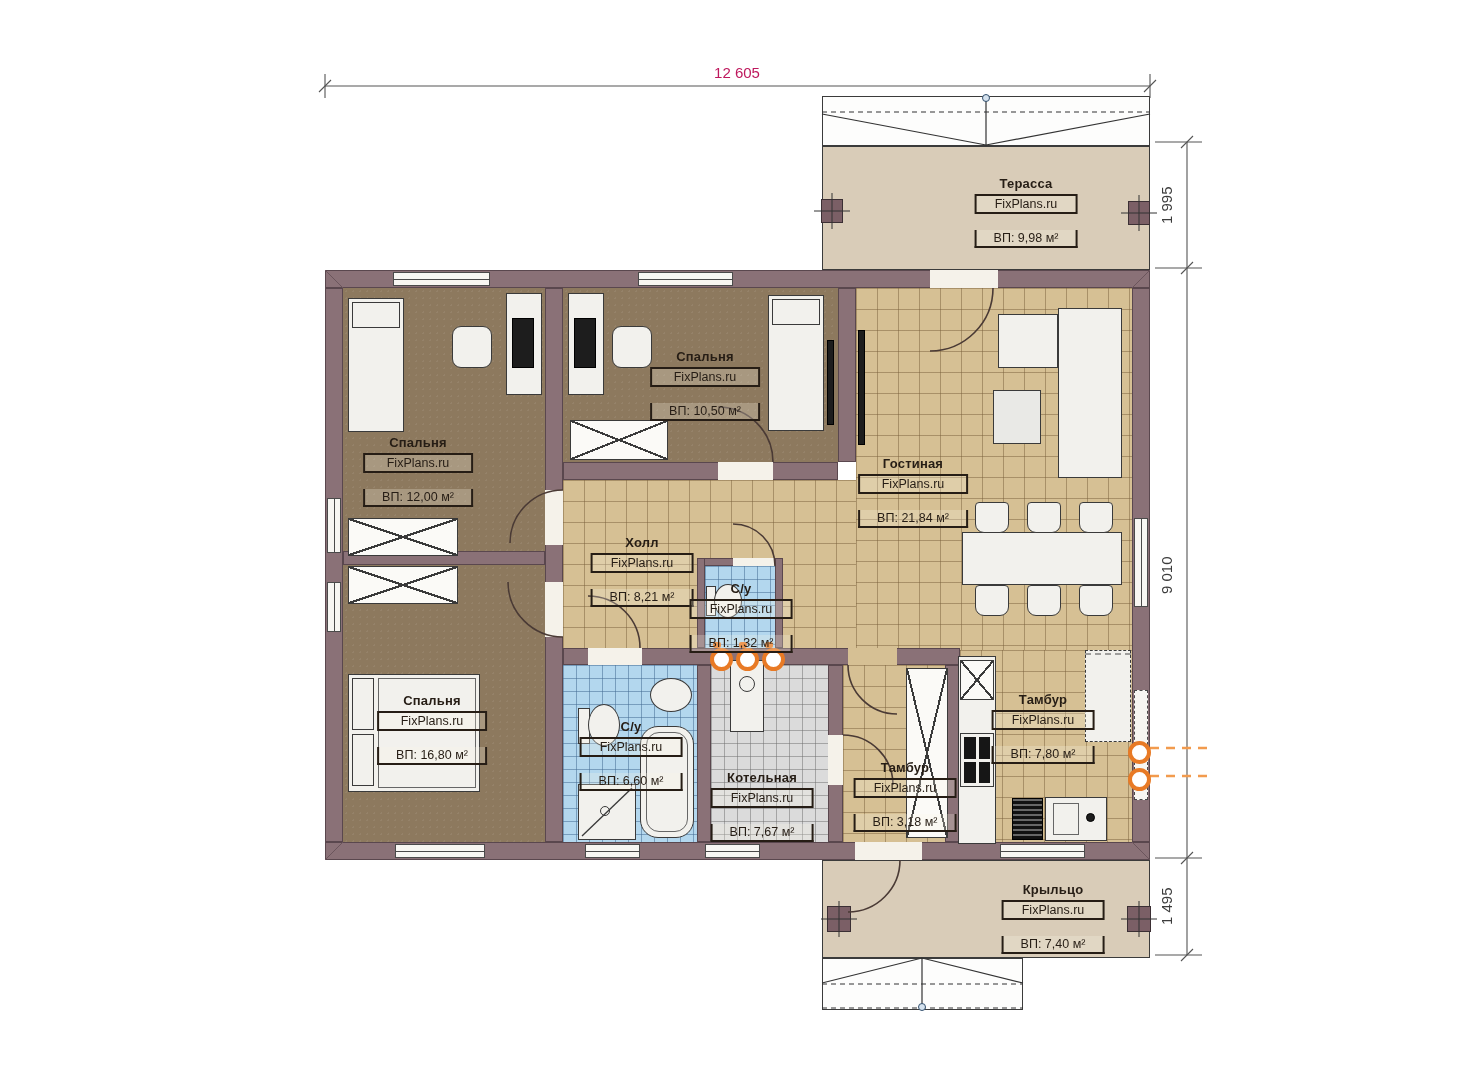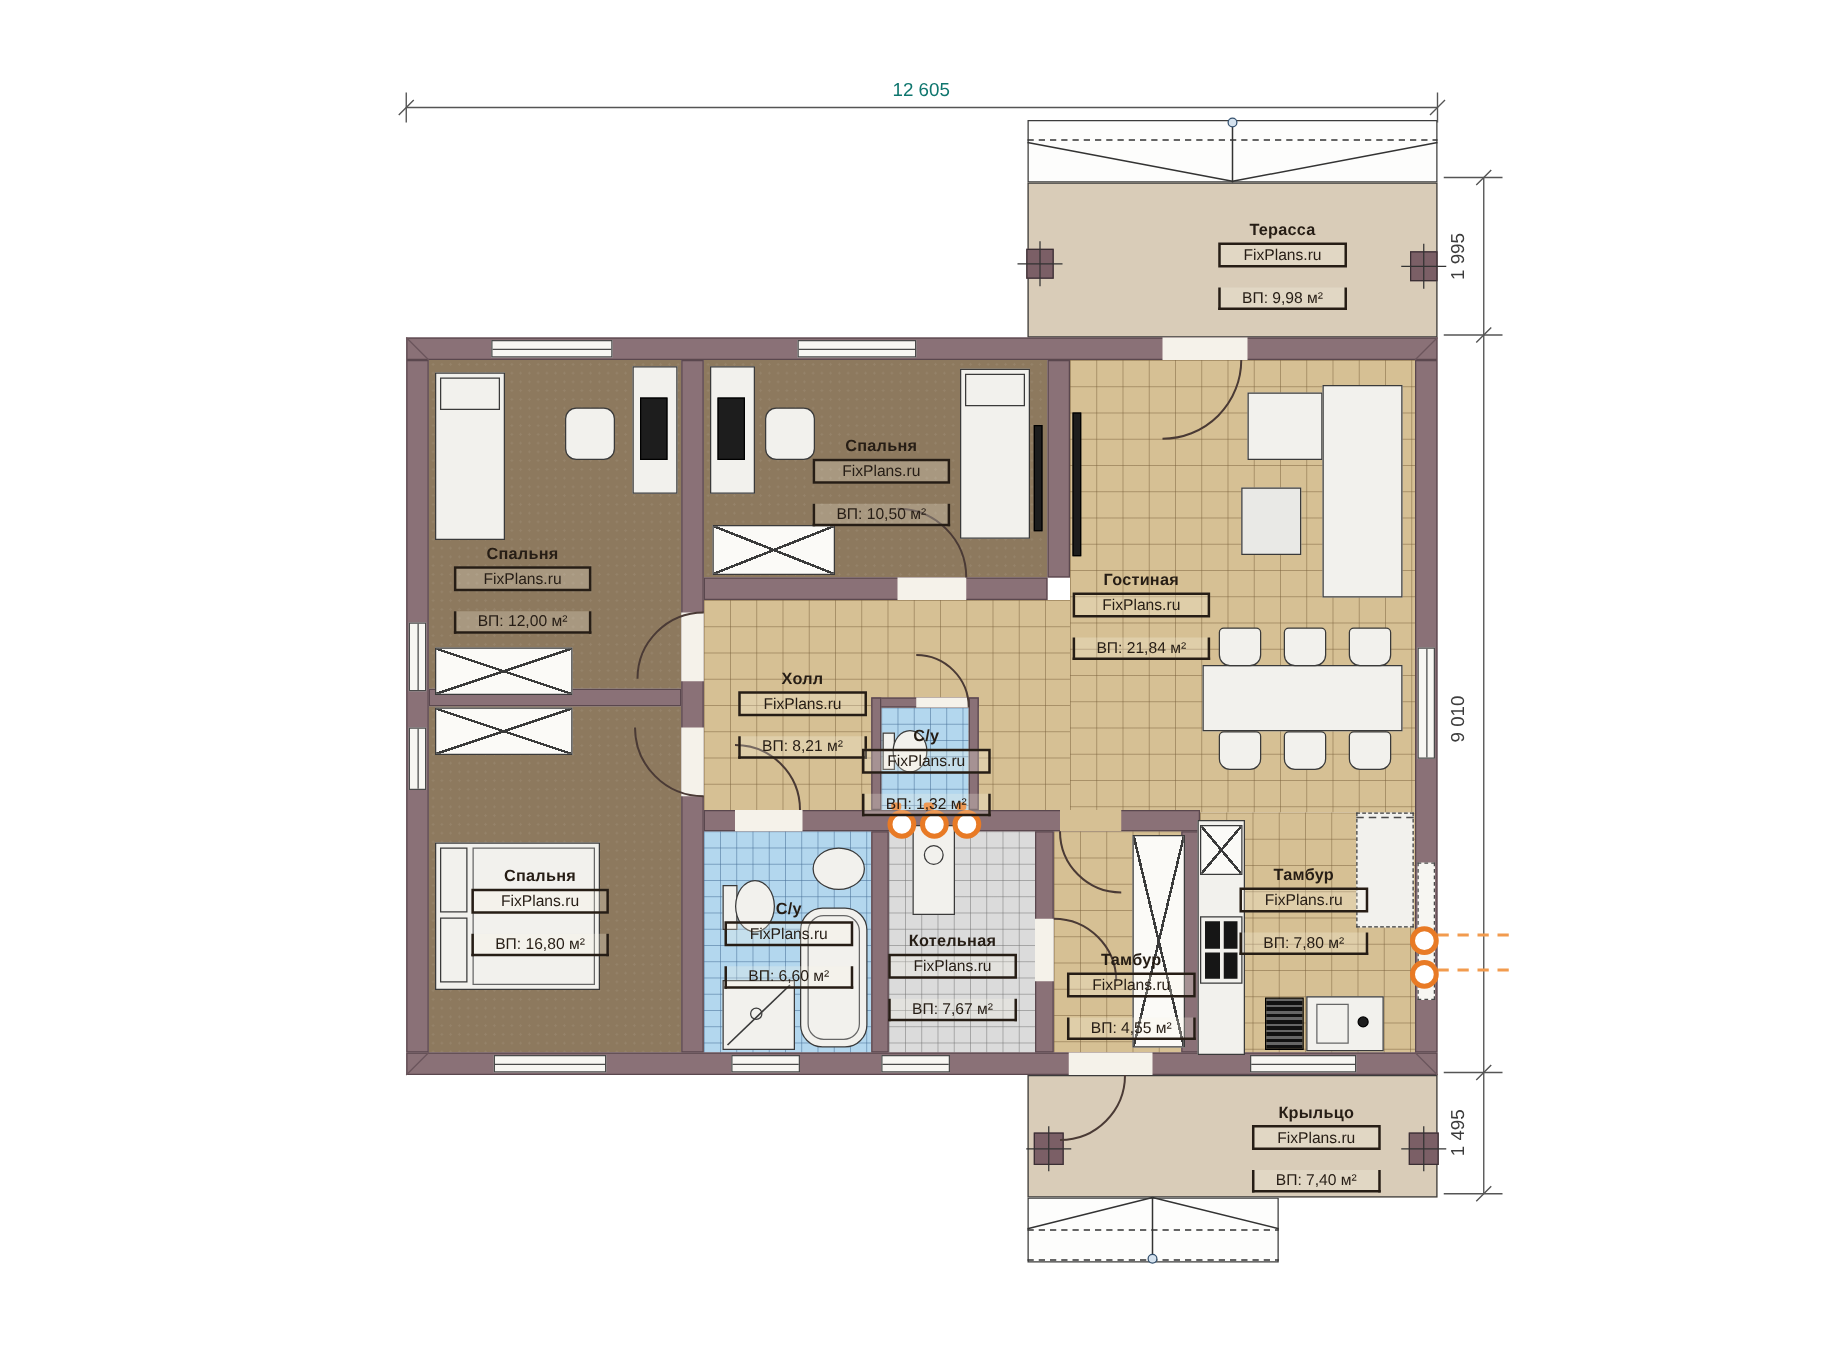--- a/index.html
+++ b/index.html
@@ -50,21 +50,21 @@
   .striped{background:repeating-linear-gradient(0deg,#111 0 3px,#666 3px 5px);border:1px solid #000;z-index:11;}
   .burners{display:grid;grid-template-columns:1fr 1fr;grid-template-rows:1fr 1fr;gap:3px;padding:3px;
     background:#f2f1ed;border:1.5px solid #3a3a3a;z-index:11;}
   .burners div{background:#161616;}
   
   .rlabel{position:absolute;transform:translateX(-50%);text-align:center;z-index:30;color:#261d15;}
   .rlabel .t{font-size:13px;font-weight:bold;letter-spacing:.2px;margin-bottom:3px;text-align:center;}
   .rlabel .bx{border:2px solid #261d15;background:rgba(252,246,232,.25);font-size:12.5px;
     padding:1px 17px;white-space:nowrap;}
   .rlabel .bx + .bx{border-top:none;margin-top:16px;}
-  .dimt{position:absolute;font-size:15px;color:#0f766e;text-align:center;z-index:30;}
+  .dimt{position:absolute;font-size:15px;color:#be185d;text-align:center;z-index:30;}
   .dimv{position:absolute;font-size:15px;color:#3c3c3c;writing-mode:vertical-rl;
         transform:rotate(180deg);text-align:center;z-index:30;}
   
   .omark{position:absolute;width:15px;height:15px;border-radius:50%;background:#fff;
          border:4px solid #e87a25;z-index:25;}
   .ostem{position:absolute;width:8px;height:6px;background:#e87a25;border-radius:2px;z-index:24;}
   svg.lines{position:absolute;left:0;top:0;z-index:20;pointer-events:none;}
 </style>
 </head>
 <body>
@@ -298,29 +298,29 @@
   <div class="rlabel" style="left:432px;top:693px;">
     <div class="t">Спальня</div>
     <div class="bx">FixPlans.ru</div>
     <div class="bx">ВП: 16,80 м²</div>
   </div>
   <div class="rlabel" style="left:631px;top:719px;">
     <div class="t">С/у</div>
     <div class="bx">FixPlans.ru</div>
     <div class="bx">ВП: 6,60 м²</div>
   </div>
-  <div class="rlabel" style="left:762px;top:745px;border-radius:13px;">
+  <div class="rlabel" style="left:762px;top:770px;border-radius:13px;">
     <div class="t">Котельная</div>
     <div class="bx">FixPlans.ru</div>
     <div class="bx">ВП: 7,67 м²</div>
   </div>
   <div class="rlabel" style="left:905px;top:760px;">
     <div class="t">Тамбур</div>
     <div class="bx">FixPlans.ru</div>
-    <div class="bx">ВП: 4,55 м²</div>
+    <div class="bx">ВП: 3,18 м²</div>
   </div>
   <div class="rlabel" style="left:1043px;top:692px;">
     <div class="t">Тамбур</div>
     <div class="bx">FixPlans.ru</div>
     <div class="bx">ВП: 7,80 м²</div>
   </div>
   <div class="rlabel" style="left:1053px;top:882px;">
     <div class="t">Крыльцо</div>
     <div class="bx">FixPlans.ru</div>
     <div class="bx">ВП: 7,40 м²</div>

